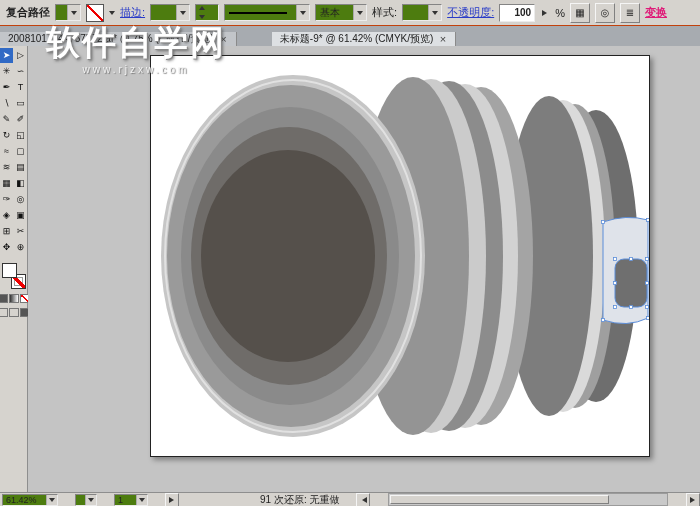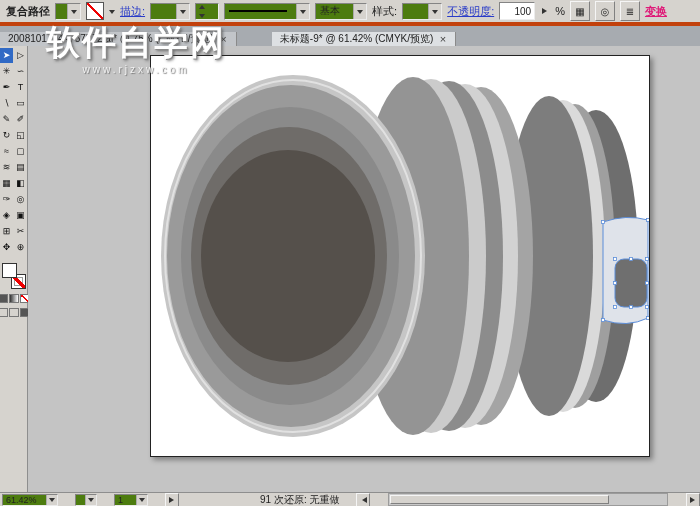--- a/index.html
+++ b/index.html
@@ -2,41 +2,41 @@
 <html><head>
 <meta charset="utf-8">
 <style>
   html,body{margin:0;padding:0;background:#888;}
   .app{position:relative;width:700px;height:506px;background:#d6d3ce;
        font-family:"Liberation Sans",sans-serif;font-size:11px;color:#222;
        overflow:hidden;user-select:none;}
 
   
   .options-bar{position:absolute;left:0;top:0;right:0;height:26px;background:#d6d3ce;
-    border-bottom:4px solid #c2410c;display:flex;align-items:center;gap:5px;
+    border-bottom:1px solid #c2410c;display:flex;align-items:center;gap:5px;
     padding:0 6px;box-sizing:border-box;white-space:nowrap;}
   .ob-label{font-weight:bold;}
   .combo{position:relative;display:inline-flex;align-items:center;height:17px;background:#4d7c0f;
     border:1px solid;border-color:#848484 #ececec #ececec #848484;box-sizing:border-box;
     padding:0 14px 0 4px;font-size:10px;}
   .combo .arrbox{position:absolute;right:0;top:0;bottom:0;width:12px;background:#d6d3ce;
     border-left:1px solid #aaa;display:flex;align-items:center;justify-content:center;}
   .arr-dn{width:0;height:0;border:3px solid transparent;border-top:4px solid #333;margin-top:4px;}
   .arr-up{width:0;height:0;border:3px solid transparent;border-bottom:4px solid #333;margin-bottom:1px;}
   .arr-rt{width:0;height:0;border:3px solid transparent;border-left:5px solid #333;margin-left:2px;}
   .arr-lt{width:0;height:0;border:3px solid transparent;border-right:5px solid #333;margin-right:1px;}
   .w26{width:26px}.w40{width:40px}.w52{width:52px}.w86{width:86px}
   .spinner{width:24px;flex-direction:column;justify-content:center;padding:0 12px 0 2px;}
   .colorwell{width:16px;height:16px;background:#fff;border:1px solid #555;position:relative;display:inline-block;}
   .none-slash{position:absolute;inset:0;background:linear-gradient(to top right,transparent 44%,#e00 44%,#e00 56%,transparent 56%);}
   .link{color:#2a3cc8;text-decoration:underline;cursor:pointer;}
   .pink{color:#df1a78;text-decoration:underline;cursor:pointer;font-weight:bold;}
   .line-preview{width:58px;border-top:2px solid #000;display:inline-block;}
   .valbox{display:inline-flex;align-items:center;justify-content:flex-end;width:28px;height:16px;
-    background:#fff;border:1px solid;border-color:#848484 #ececec #ececec #848484;padding:0 3px;font-size:10px;}
+    background:#fff;border:1px solid;border-color:#848484 #ececec #ececec #848484;padding:0 3px;font-size:10px;font-weight:bold;}
   .obtn{width:18px;height:18px;display:inline-flex;align-items:center;justify-content:center;
     border:1px solid;border-color:#f5f5f5 #808080 #808080 #f5f5f5;background:#d6d3ce;font-size:10px;cursor:pointer;}
 
   
   .tab-bar{position:absolute;top:26px;left:0;right:0;height:20px;background:#a7abb0;
     display:flex;align-items:flex-end;border-bottom:1px solid #888;}
   .tab{display:flex;align-items:center;gap:5px;padding:0 8px;font-size:10px;background:#c2c5c9;
     border-right:1px solid #8a8a8a;color:#222;max-width:250px;white-space:nowrap;overflow:hidden;cursor:pointer;}
   .tab.active{background:#dde0e3;margin-left:35px;}
   .close{width:9px;height:9px;line-height:8px;text-align:center;cursor:pointer;}

